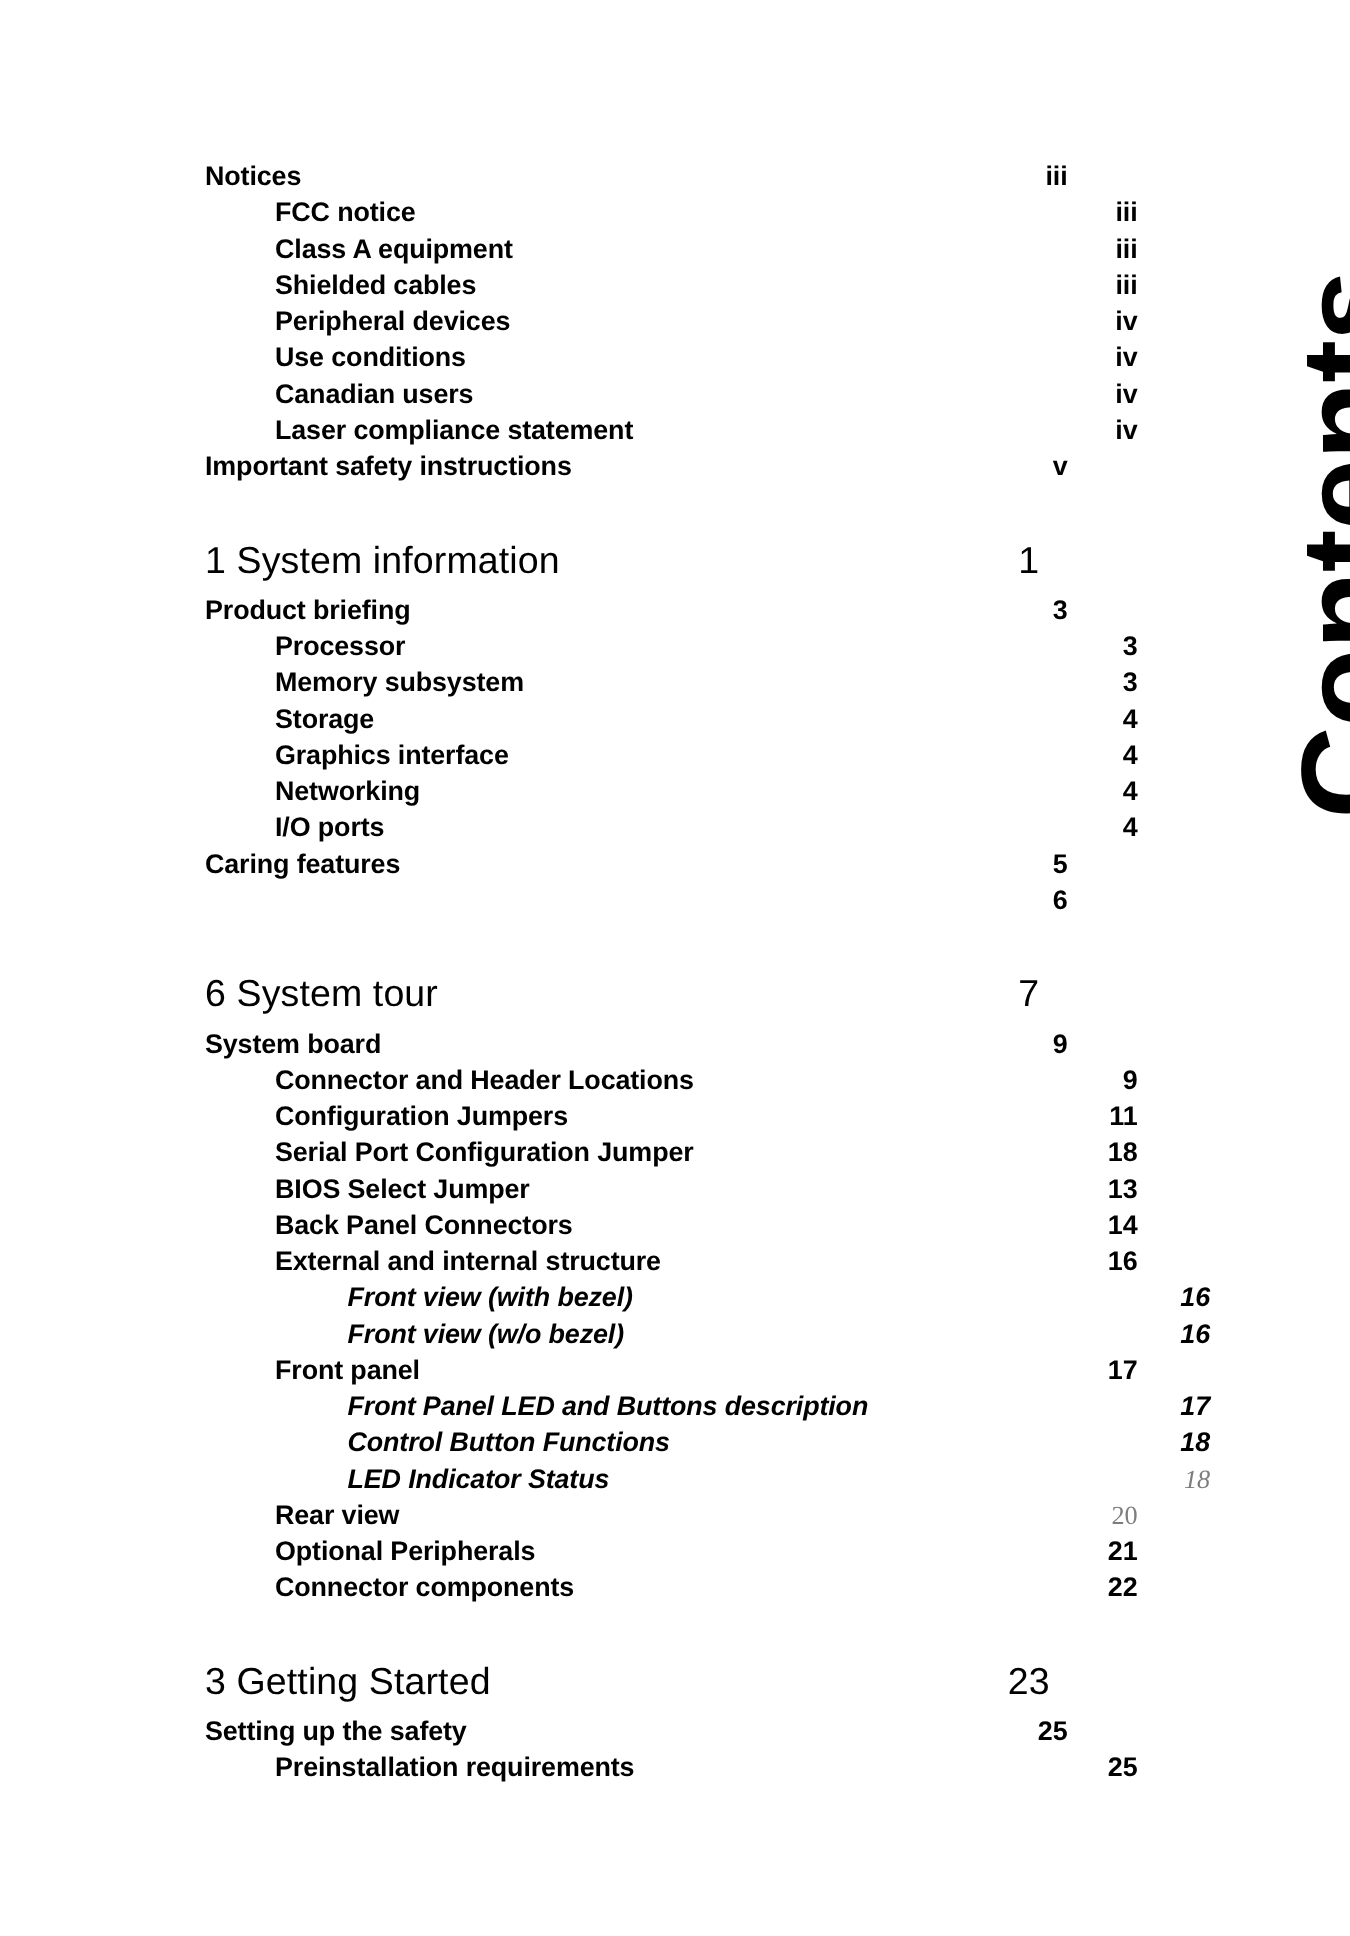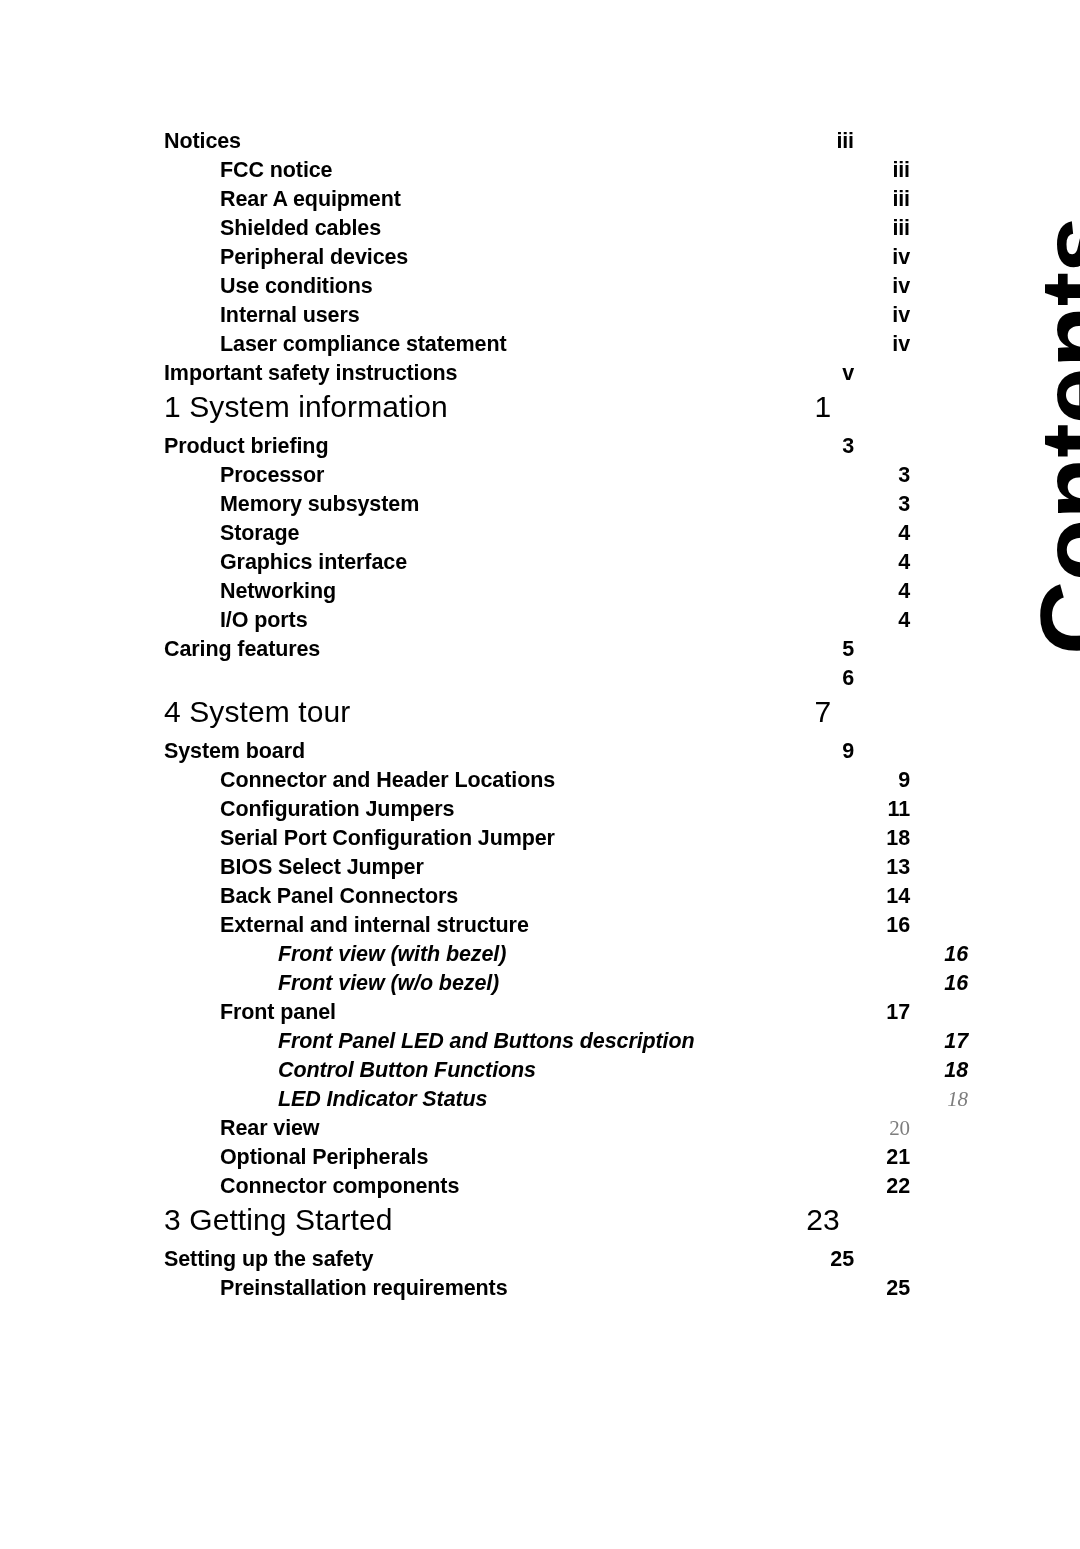--- a/index.html
+++ b/index.html
@@ -86,20 +86,21 @@
 
   
   .lvl2 .filler, .lvl3 .filler { }
 
   
   .chapter {
     height: 44px;
     font-size: 30px;
     font-weight: 400;
     letter-spacing: 0.1px;
+    margin-top: 42px;
   }
   .chapter .page {
     width: 62px;
     text-align: center;
     font-size: 30px;
     font-weight: 400;
   }
 
   
   .page.fallback {
@@ -119,41 +120,41 @@
       <span class="label">Notices</span>
       <span class="filler"></span>
       <span class="page">iii</span>
     </div>
     <div class="row entry lvl2">
       <span class="label">FCC notice</span>
       <span class="filler"></span>
       <span class="page">iii</span>
     </div>
     <div class="row entry lvl2">
-      <span class="label">Rear A equipment</span>
+      <span class="label">Class A equipment</span>
       <span class="filler"></span>
       <span class="page">iii</span>
     </div>
     <div class="row entry lvl2">
       <span class="label">Shielded cables</span>
       <span class="filler"></span>
       <span class="page">iii</span>
     </div>
     <div class="row entry lvl2">
       <span class="label">Peripheral devices</span>
       <span class="filler"></span>
       <span class="page">iv</span>
     </div>
     <div class="row entry lvl2">
       <span class="label">Use conditions</span>
       <span class="filler"></span>
       <span class="page">iv</span>
     </div>
     <div class="row entry lvl2">
-      <span class="label">Internal users</span>
+      <span class="label">Canadian users</span>
       <span class="filler"></span>
       <span class="page">iv</span>
     </div>
     <div class="row entry lvl2">
       <span class="label">Laser compliance statement</span>
       <span class="filler"></span>
       <span class="page">iv</span>
     </div>
     <div class="row entry lvl1">
       <span class="label">Important safety instructions</span>
@@ -203,21 +204,21 @@
     <div class="row entry lvl1">
       <span class="label">Caring features</span>
       <span class="filler"></span>
       <span class="page">5</span>
     </div>
     <div class="row entry lvl1">
       <span class="filler"></span>
       <span class="page">6</span>
     </div>
     <div class="row chapter lvl1">
-      <span class="label">4 System tour</span>
+      <span class="label">6 System tour</span>
       <span class="filler"></span>
       <span class="page">7</span>
     </div>
     <div class="row entry lvl1">
       <span class="label">System board</span>
       <span class="filler"></span>
       <span class="page">9</span>
     </div>
     <div class="row entry lvl2">
       <span class="label">Connector and Header Locations</span>

